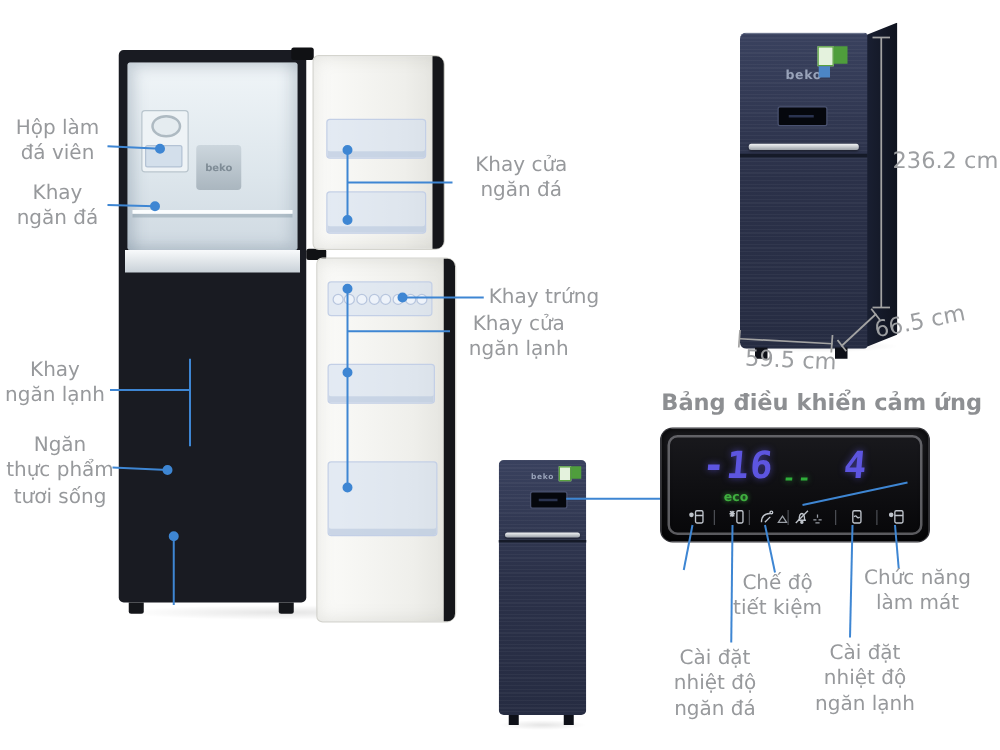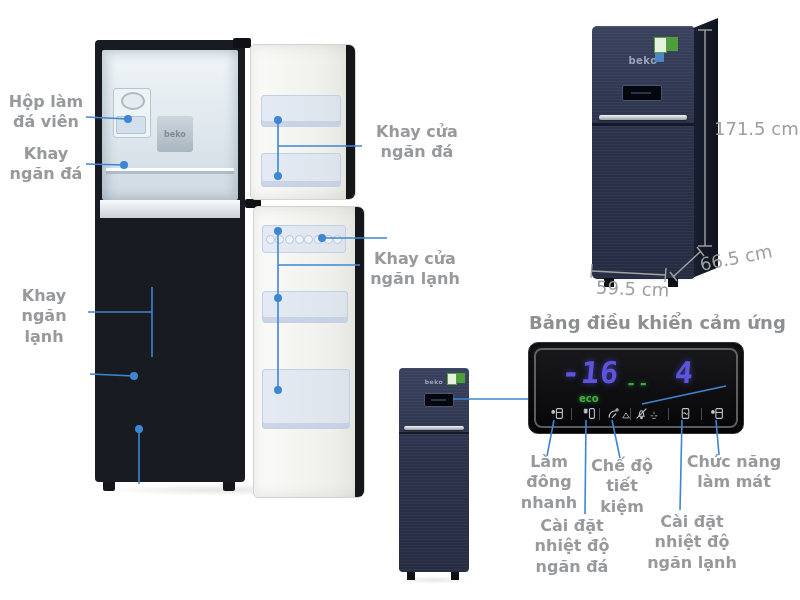--- a/index.html
+++ b/index.html
@@ -1,21 +1,21 @@
 <!DOCTYPE html>
 <html><head>
 <meta charset="utf-8">
 <style>
   html,body{margin:0;padding:0;background:#fff;}
   #stage{position:relative;width:800px;height:600px;background:#fff;overflow:hidden;
          font-family:"DejaVu Sans",sans-serif;}
   .abs{position:absolute;}
   
   .lbl{position:absolute;color:#97999c;font-size:16px;line-height:1.28;
-       white-space:pre-line;text-align:center;z-index:8;font-weight:bold;}
+       white-space:pre-line;text-align:center;z-index:8;}
   .lbl.left{text-align:left;}
   .dim{position:absolute;color:#9c9ea1;font-size:18px;z-index:8;white-space:nowrap;}
   .title{position:absolute;color:#8d8f92;font-size:18px;z-index:8;white-space:nowrap;}
   
   #open-fridge{left:95px;top:38px;width:272px;height:462px;z-index:1;}
   .cabinet{left:0;top:2px;width:150px;height:442px;background:#191b22;border-radius:4px;}
   .interior{position:absolute;background:linear-gradient(180deg,#f0f5f8 0%,#dde6ec 60%,#cfd9e1 100%);
             box-shadow:inset 6px 4px 10px rgba(90,110,130,.25), inset -6px -4px 10px rgba(90,110,130,.2);}
   .frz{left:7px;top:10px;width:136px;height:150px;border-radius:2px;}
   .frg{left:7px;top:178px;width:136px;height:248px;border-radius:2px;}
@@ -277,34 +277,35 @@
         <line x1="697" y1="247" x2="704" y2="256"></line>
     </g>
   </svg>
 
   <div class="lbl" style="left:6px;top:92px;width:80px;">Hộp làm
 đá viên</div>
   <div class="lbl" style="left:6px;top:144px;width:80px;">Khay
 ngăn đá</div>
   <div class="lbl" style="left:0px;top:286px;width:88px;">Khay
 ngăn lạnh</div>
+  <div class="lbl" style="left:0px;top:346px;width:96px;">Ngăn
+thực phẩm
+tươi sống</div>
   <div class="lbl" style="left:366px;top:122px;width:102px;">Khay cửa
 ngăn đá</div>
+  <div class="lbl left" style="left:391px;top:227px;width:110px;">Khay trứng</div>
   <div class="lbl" style="left:362px;top:249px;width:106px;">Khay cửa
 ngăn lạnh</div>
 
-  <div class="dim" style="left:714px;top:118px;">171.5 cm</div>
+  <div class="dim" style="left:714px;top:118px;">236.2 cm</div>
   <div class="dim" style="left:596px;top:278px;transform:rotate(2.5deg);">59.5 cm</div>
   <div class="dim" style="left:700px;top:254px;transform:rotate(-11deg);transform-origin:left center;">66.5 cm</div>
 
   <div class="title" style="left:529px;top:312px;font-weight:bold;">Bảng điều khiển cảm ứng</div>
 
-  <div class="lbl" style="left:516px;top:452px;width:66px;">Làm
-đông
-nhanh</div>
   <div class="lbl" style="left:584px;top:456px;width:76px;">Chế độ
 tiết kiệm</div>
   <div class="lbl" style="left:678px;top:452px;width:112px;">Chức năng
 làm mát</div>
   <div class="lbl" style="left:528px;top:516px;width:88px;">Cài đặt
 nhiệt độ
 ngăn đá</div>
   <div class="lbl" style="left:646px;top:512px;width:92px;">Cài đặt
 nhiệt độ
 ngăn lạnh</div>

